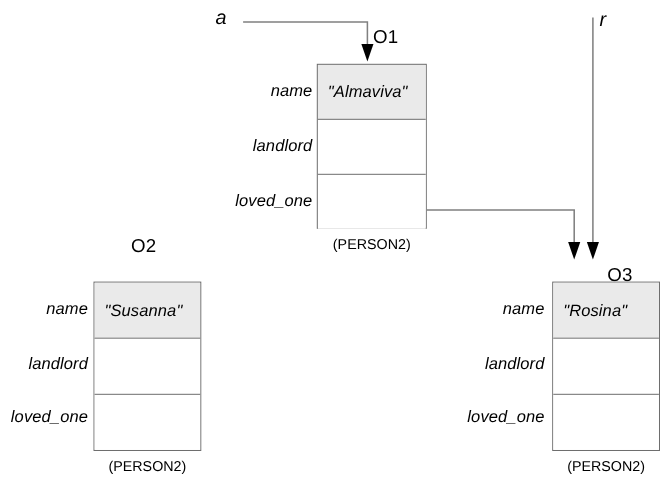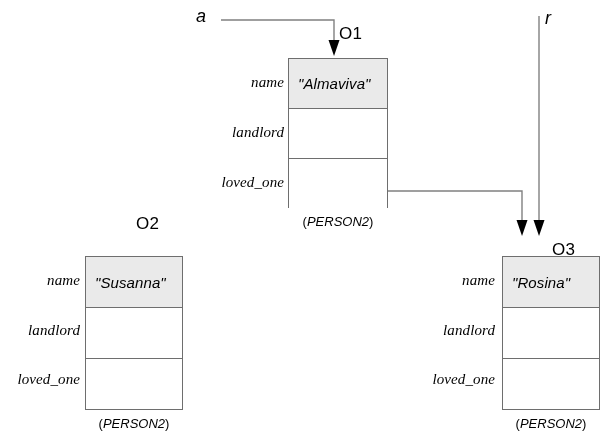--- a/index.html
+++ b/index.html
@@ -42,39 +42,38 @@
   .obj-row.empty  { background: #ffffff; }
 
   
   .field-label {
     position: absolute;
     text-align: right;
     font-style: italic;
     font-size: 15px;
     white-space: nowrap;
     letter-spacing: 0.1px;
-    font-family: Liberation Serif, serif;
   }
 
   
   .obj-id {
     position: absolute;
     font-size: 17px;
     white-space: nowrap;
     letter-spacing: 0.3px;
   }
 
   
   .type-caption {
     position: absolute;
     font-size: 13px;
     white-space: nowrap;
     text-align: center;
   }
-  .type-caption .tname { font-style: italic; }
+  .type-caption .tname { }
 
   
   .var-label {
     position: absolute;
     font-style: italic;
     font-size: 18px;
     white-space: nowrap;
   }
 
   
@@ -117,21 +116,21 @@
   <div class="obj-box" style="left:288px; top:58px; width:100px; height:150px;">
     <div class="obj-row filled" style="height:50px;">"Almaviva"</div>
     <div class="obj-row empty" style="height:50px;"></div>
     <div class="obj-row empty" style="height:49px;"></div>
   </div>
 
   <div class="type-caption" style="left:288px; top:214px; width:100px;">
     <span>(</span><span class="tname">PERSON2</span><span>)</span>
   </div>
 
-  <div class="obj-id" style="left:136px; top:214px;">O2</div>
+  <div class="obj-id" style="left:119px; top:214px;">O2</div>
 
   <div class="field-label" style="left:-15px; top:272px; width:95px;">name</div>
   <div class="field-label" style="left:-20px; top:322px; width:100px;">landlord</div>
   <div class="field-label" style="left:-40px; top:371px; width:120px;">loved_one</div>
 
   <div class="obj-box" style="left:85px; top:256px; width:98px; height:154px;">
     <div class="obj-row filled" style="height:51px;">"Susanna"</div>
     <div class="obj-row empty" style="height:51px;"></div>
     <div class="obj-row empty" style="height:50px;"></div>
   </div>

